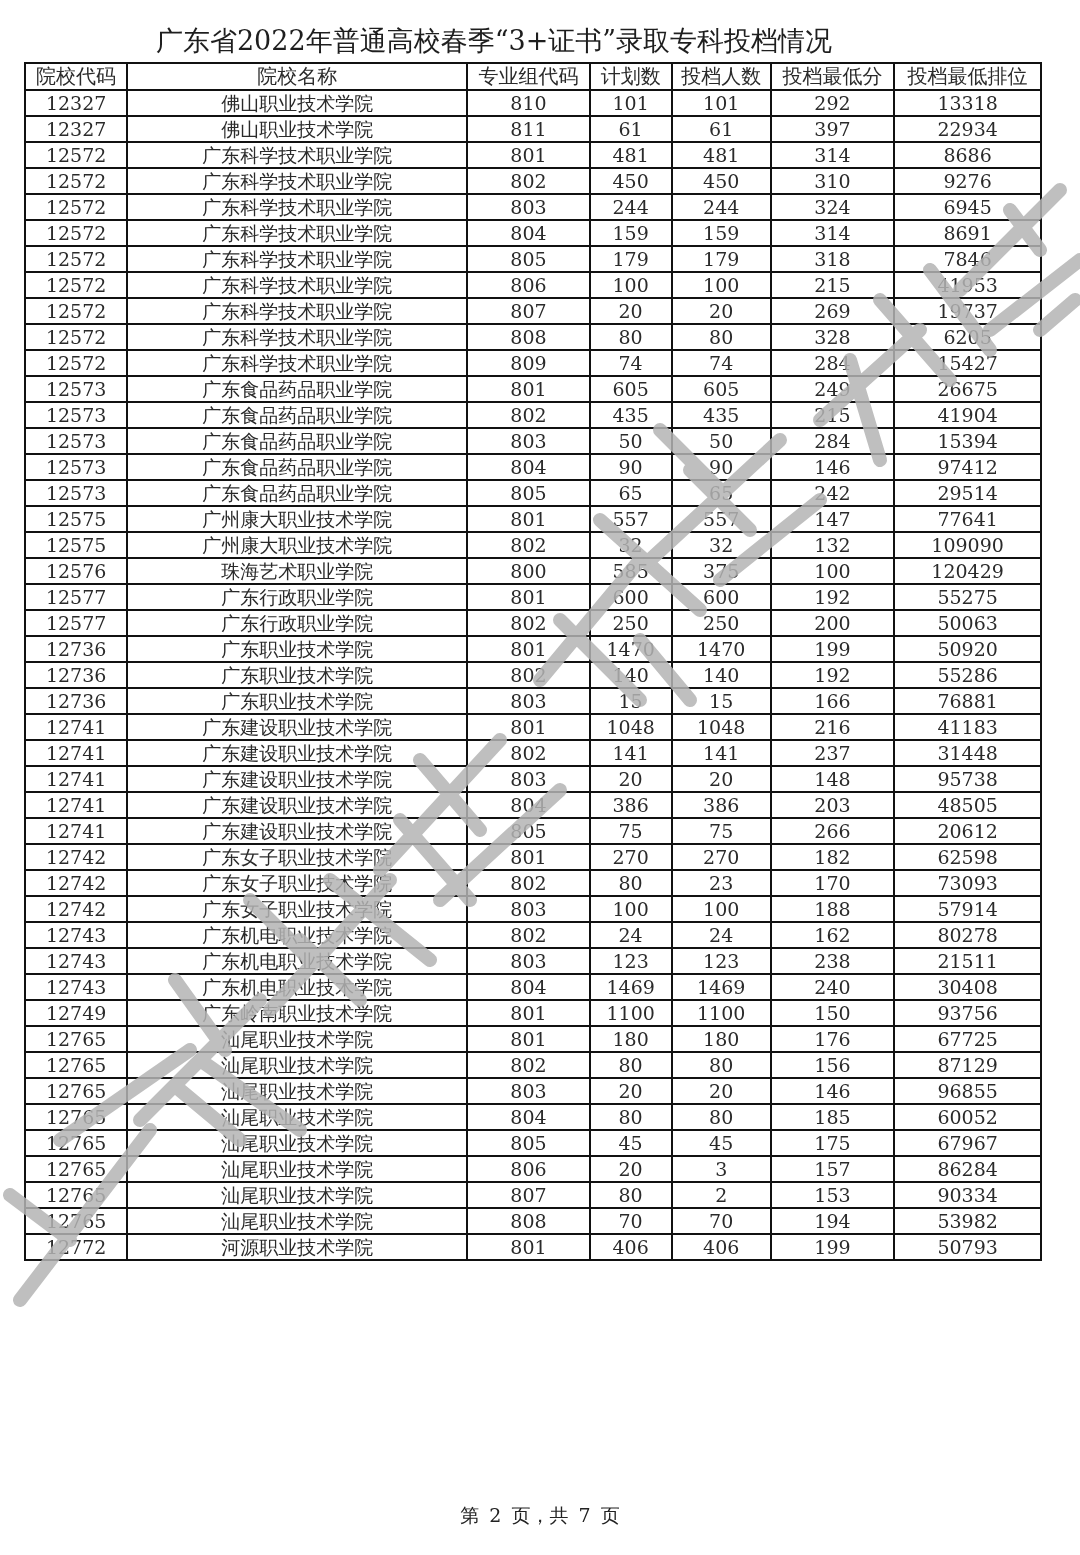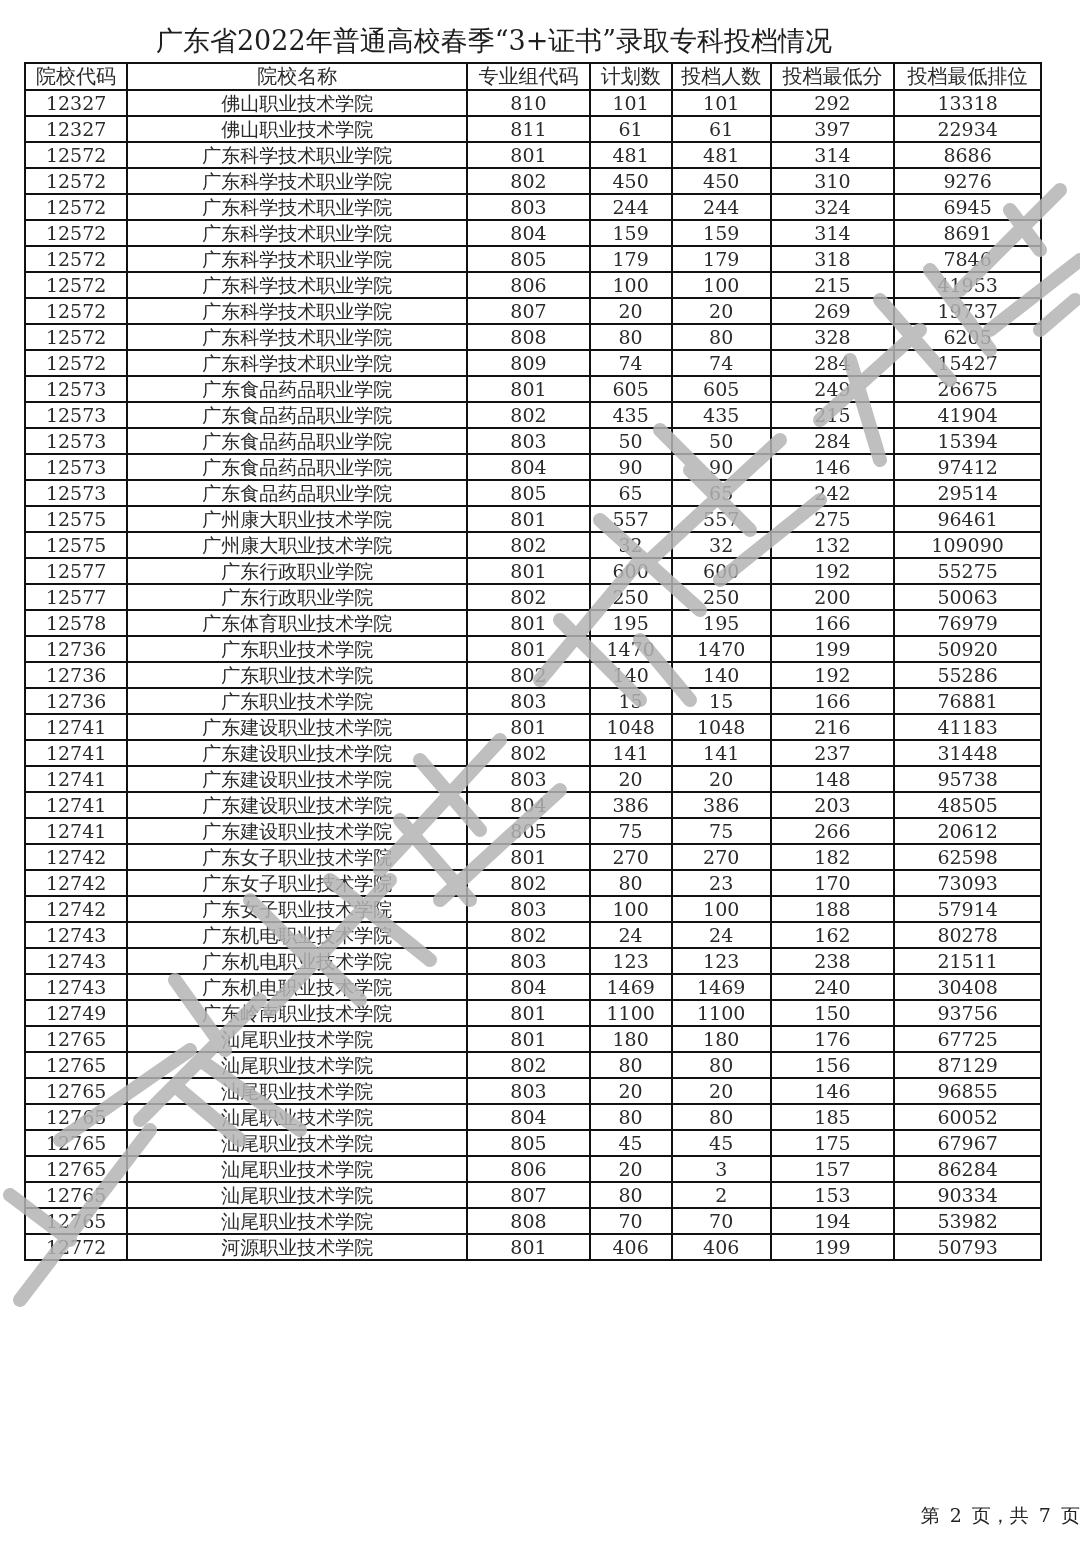--- a/index.html
+++ b/index.html
@@ -24,21 +24,21 @@
     font-size: 19px; color: #2a2a2a; white-space: nowrap; overflow: hidden;
   }
   table.grid th { font-size: 20px; height: 25px; line-height: 25px; }
   .c0 { width: 101px; } .c1 { width: 336px; } .c2 { width: 121px; }
   .c3 { width: 81px; } .c4 { width: 98px; } .c5 { width: 122px; } .c6 { width: 145px; }
   .watermark {
     position: absolute; left: 0; top: 0; width: 1080px; height: 1555px;
     pointer-events: none;
   }
   .footer {
-    position: absolute; left: 0; width: 1080px; top: 1503px; text-align: right;
+    position: absolute; left: 0; width: 1080px; top: 1503px; text-align: center;
     font-size: 19px; color: #222; word-spacing: 4px;
   }
 </style>
 </head>
 <body>
 
 <div class="title">广东省2022年普通高校春季“3+证书”录取专科投档情况</div>
 
 <table class="grid">
   <colgroup>
@@ -205,58 +205,58 @@
         <td>65</td>
         <td>242</td>
         <td>29514</td>
       </tr>
       <tr>
         <td>12575</td>
         <td>广州康大职业技术学院</td>
         <td>801</td>
         <td>557</td>
         <td>557</td>
-        <td>275</td>
-        <td>96461</td>
+        <td>147</td>
+        <td>77641</td>
       </tr>
       <tr>
         <td>12575</td>
         <td>广州康大职业技术学院</td>
         <td>802</td>
         <td>32</td>
         <td>32</td>
         <td>132</td>
         <td>109090</td>
       </tr>
       <tr>
+        <td>12576</td>
+        <td>珠海艺术职业学院</td>
+        <td>800</td>
+        <td>585</td>
+        <td>375</td>
+        <td>100</td>
+        <td>120429</td>
+      </tr>
+      <tr>
         <td>12577</td>
         <td>广东行政职业学院</td>
         <td>801</td>
         <td>600</td>
         <td>600</td>
         <td>192</td>
         <td>55275</td>
       </tr>
       <tr>
         <td>12577</td>
         <td>广东行政职业学院</td>
         <td>802</td>
         <td>250</td>
         <td>250</td>
         <td>200</td>
         <td>50063</td>
-      </tr>
-      <tr>
-        <td>12578</td>
-        <td>广东体育职业技术学院</td>
-        <td>801</td>
-        <td>195</td>
-        <td>195</td>
-        <td>166</td>
-        <td>76979</td>
       </tr>
       <tr>
         <td>12736</td>
         <td>广东职业技术学院</td>
         <td>801</td>
         <td>1470</td>
         <td>1470</td>
         <td>199</td>
         <td>50920</td>
       </tr>

